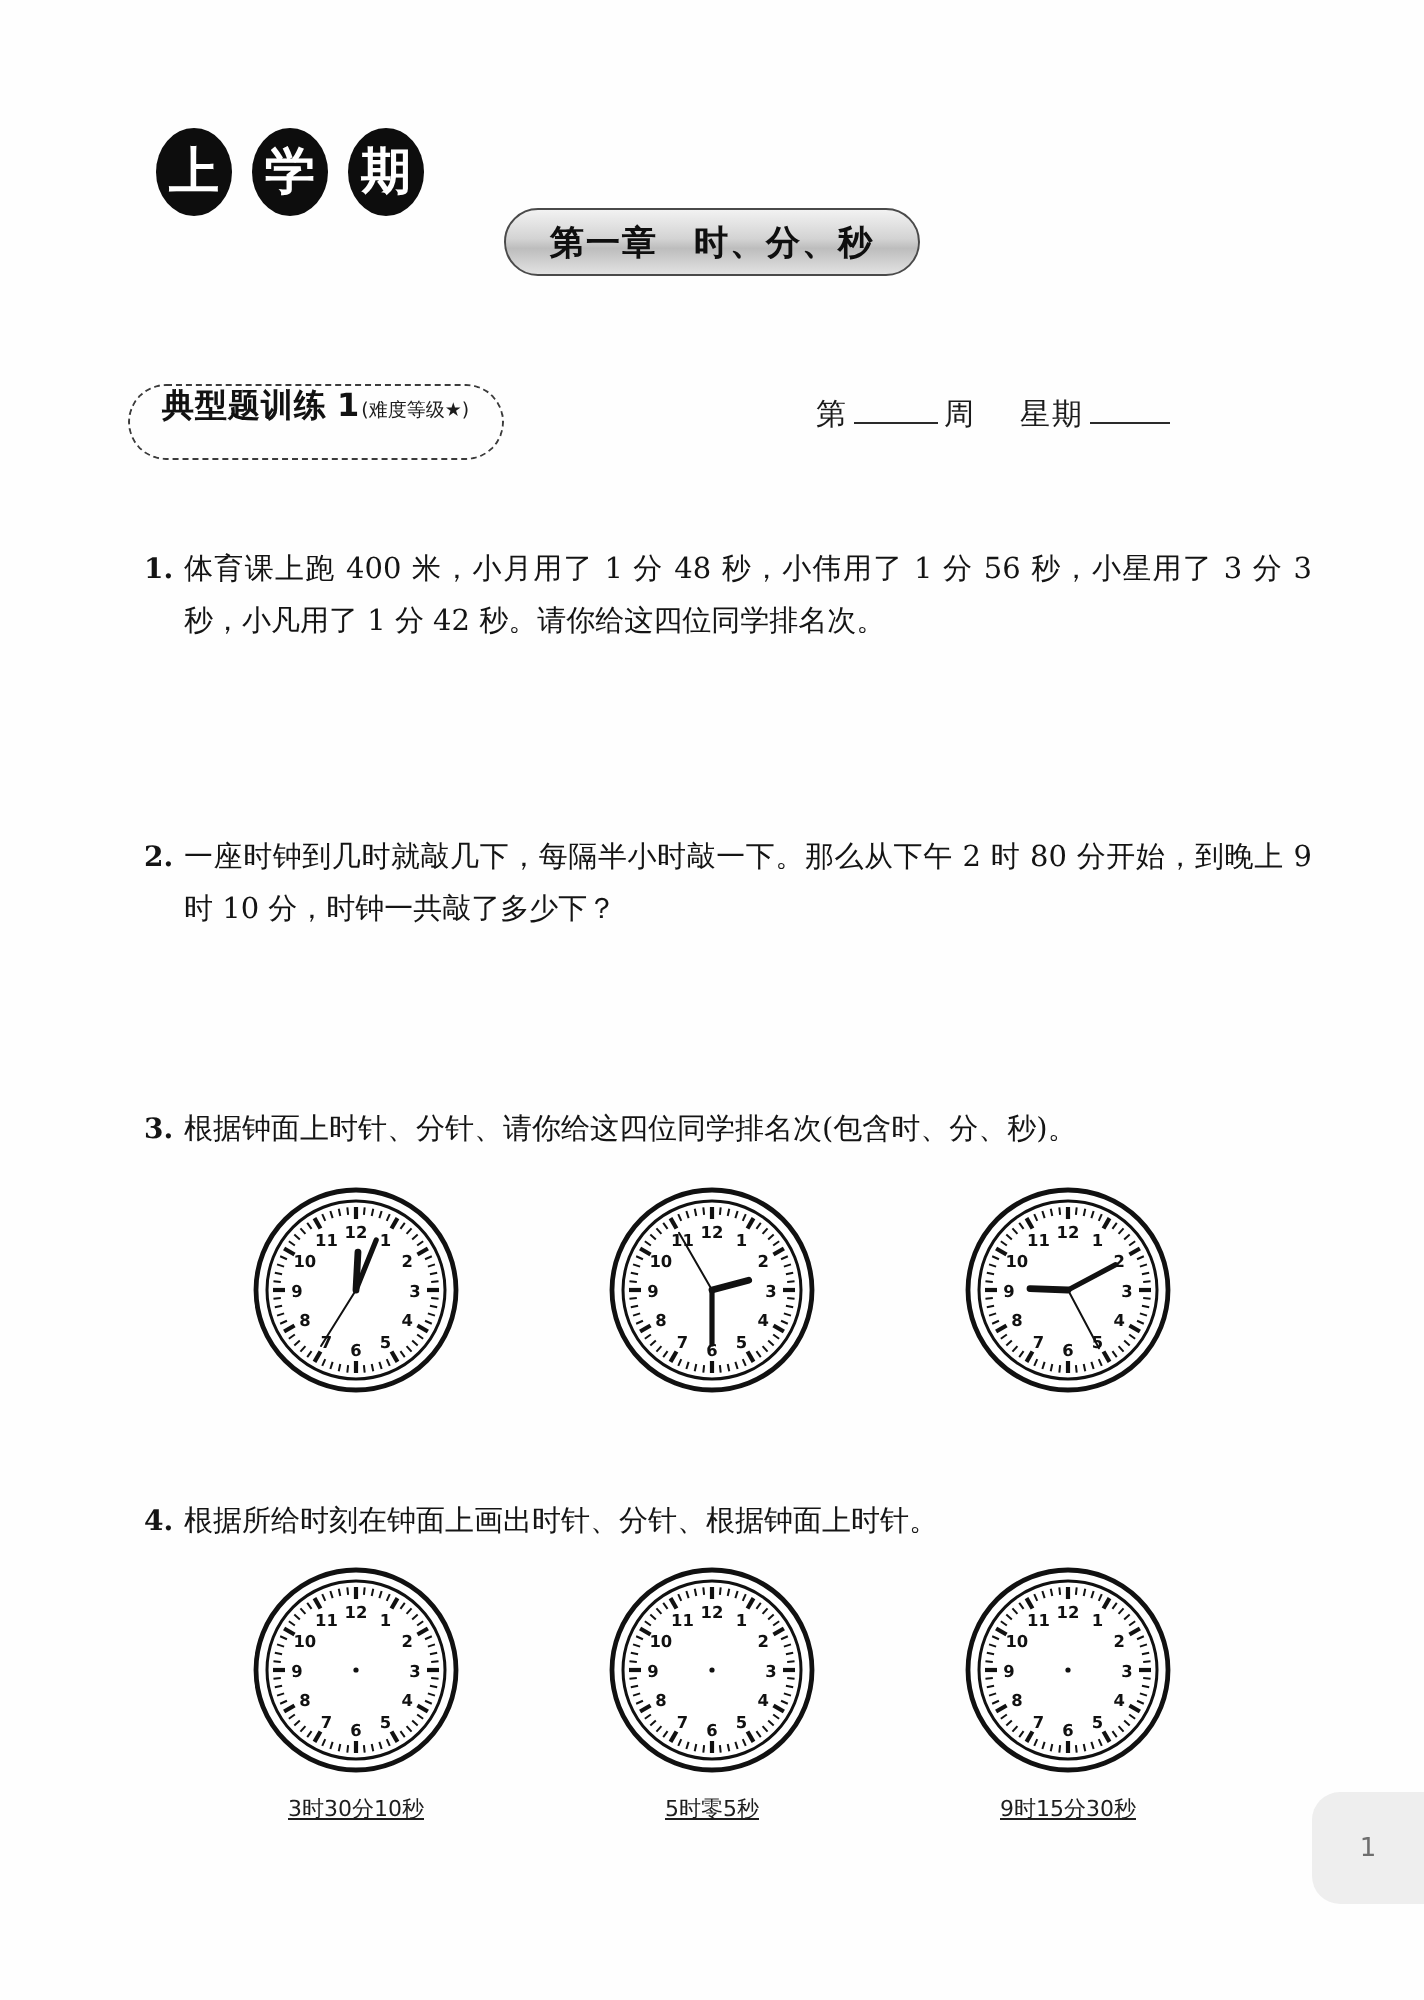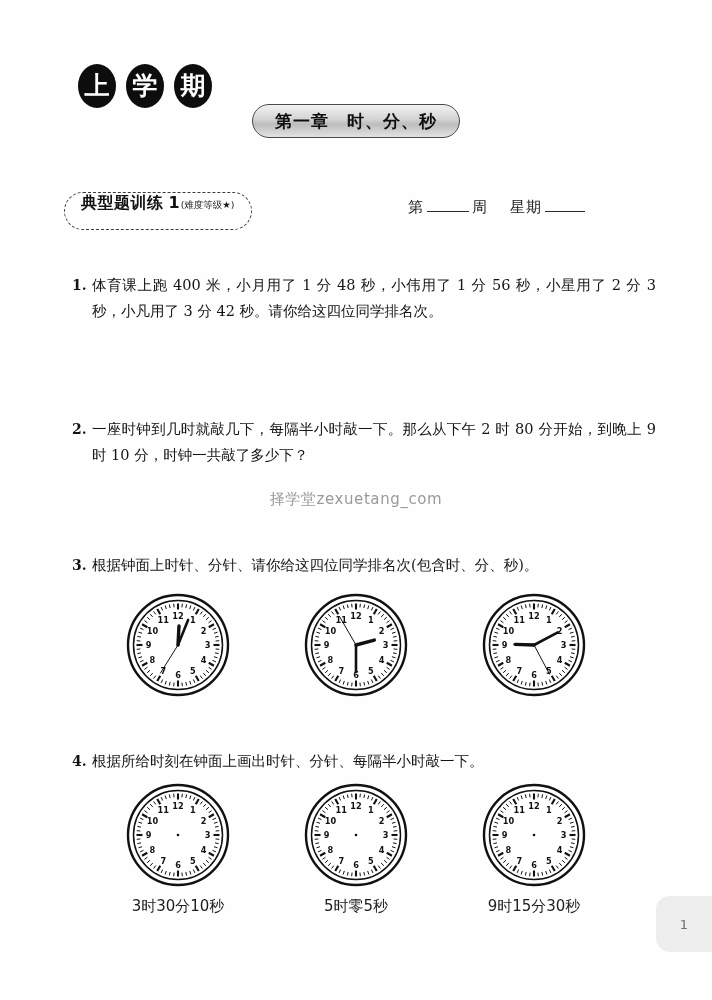--- a/index.html
+++ b/index.html
@@ -180,23 +180,24 @@
   #clock-row-q4 { top: 782px; }
 
   .clock-cell {
     display: flex;
     flex-direction: column;
     align-items: center;
   }
   .clock-cell .clock-label {
     margin-top: 9px;
     font-family: "DejaVu Sans", "Liberation Sans", sans-serif;
-    font-size: 15px;
+    font-size: 11px;
     color: #1d1d1d;
     white-space: nowrap;
+    text-decoration: underline;
   }
   .clock-svg { display: block; }
 
   
   .page-tab {
     position: absolute;
     right: 0;
     top: 896px;
     width: 56px;
     height: 56px;
@@ -237,29 +238,28 @@
     <span class="wl-label">第</span>
     <span class="blank"></span>
     <span class="wl-label">周</span>
     <span class="gap"></span>
     <span class="wl-label">星期</span>
     <span class="blank-short"></span>
   </div>
 
   <div class="q" id="q1">
     <span class="qnum">1.</span>
-    <div class="qbody">体育课上跑 400 米，小月用了 1 分 48 秒，小伟用了 1 分 56 秒，小星用了 2 分 3 秒，小凡用了 3 分 42 秒。请你给这四位同学排名次。</div>
+    <div class="qbody">体育课上跑 400 米，小月用了 1 分 48 秒，小伟用了 1 分 56 秒，小星用了 3 分 3 秒，小凡用了 1 分 42 秒。请你给这四位同学排名次。</div>
   </div>
 
   <div class="q" id="q2">
     <span class="qnum">2.</span>
     <div class="qbody">一座时钟到几时就敲几下，每隔半小时敲一下。那么从下午 2 时 80 分开始，到晚上 9 时 10 分，时钟一共敲了多少下？</div>
   </div>
 
-  <div class="watermark">择学堂zexuetang_com</div>
 
   <div class="q" id="q3">
     <span class="qnum">3.</span>
     <div class="qbody">根据钟面上时针、分针、请你给这四位同学排名次(包含时、分、秒)。</div>
   </div>
 
   <div class="clock-row" id="clock-row-q3">
       <div class="clock-cell">
         <svg width="106" height="106" viewBox="0 0 106 106" class="clock-svg">
           <circle cx="53" cy="53" r="50" fill="#fff" stroke="#111" stroke-width="2.4"></circle>
@@ -503,21 +503,21 @@
           <line x1="53" y1="53" x2="68.49" y2="82.14" stroke="#111" stroke-width="1" stroke-linecap="round"></line>
           <line x1="53" y1="53" x2="76.84" y2="40.32" stroke="#111" stroke-width="2.6" stroke-linecap="round"></line>
           <line x1="53" y1="53" x2="34.01" y2="52.34" stroke="#111" stroke-width="3.4" stroke-linecap="round"></line>
           <circle cx="53" cy="53" r="1.3" fill="#111"></circle>
         </svg>
       </div>
     </div>
 
   <div class="q" id="q4">
     <span class="qnum">4.</span>
-    <div class="qbody">根据所给时刻在钟面上画出时针、分针、每隔半小时敲一下。</div>
+    <div class="qbody">根据所给时刻在钟面上画出时针、分针、根据钟面上时针。</div>
   </div>
 
   <div class="clock-row" id="clock-row-q4">
       <div class="clock-cell">
         <svg width="106" height="106" viewBox="0 0 106 106" class="clock-svg">
           <circle cx="53" cy="53" r="50" fill="#fff" stroke="#111" stroke-width="2.4"></circle>
           <circle cx="53" cy="53" r="44.5" fill="#fff" stroke="#111" stroke-width="1.5"></circle>
           <line x1="53.00" y1="11.50" x2="53.00" y2="17.50" stroke="#111" stroke-width="2.1"></line>
           <line x1="57.34" y1="11.73" x2="56.95" y2="15.41" stroke="#111" stroke-width="1"></line>
           <line x1="61.63" y1="12.41" x2="60.86" y2="16.03" stroke="#111" stroke-width="1"></line>

